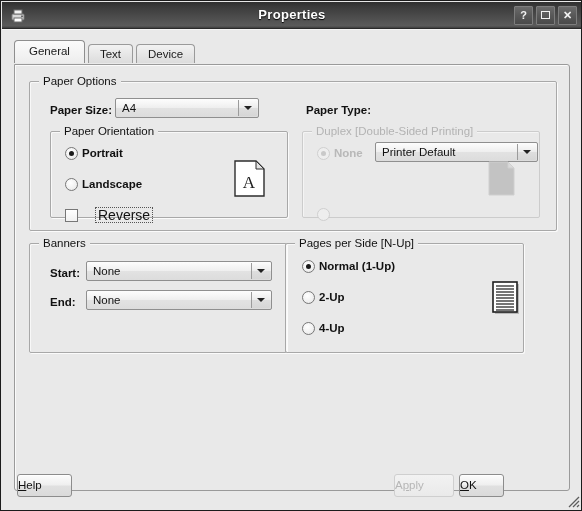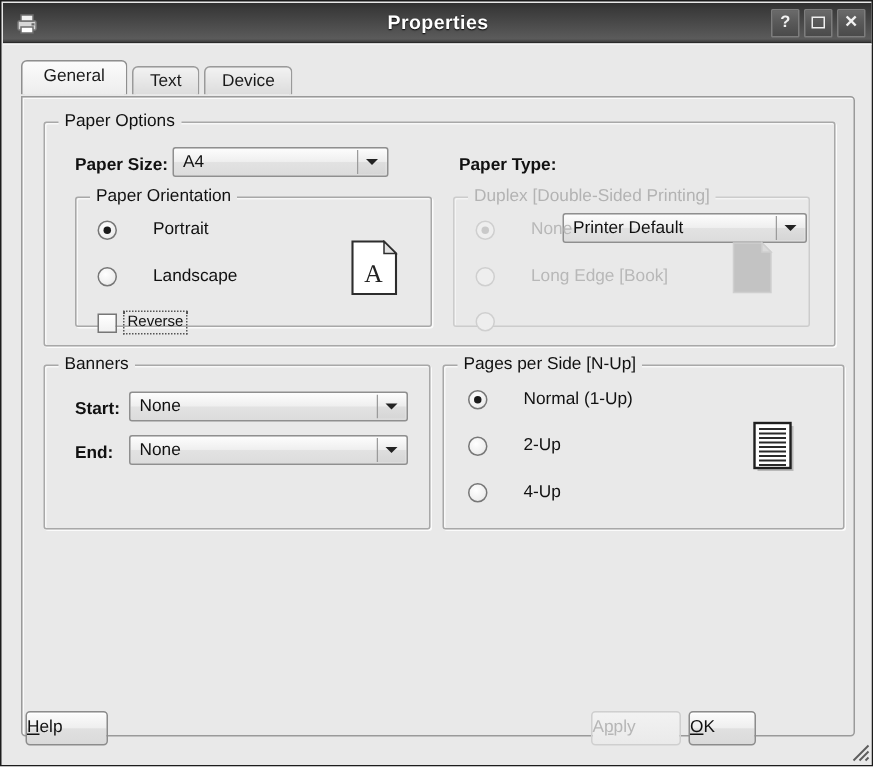--- a/index.html
+++ b/index.html
@@ -222,45 +222,46 @@
     width: 5px; height: 5px;
     border-radius: 50%;
     background: #1a1a1a;
   }
   .radio.dis {
     border-color: #cfcfcf;
     background: #eeeeee;
   }
   .radio.dis.checked::after { background: #c9c9c9; }
   .radio-row .rtext {
-    margin-left: 24px;
+    margin-left: 4px;
     font-size: 11.5px;
     color: #111;
     line-height: 14px;
+    font-weight: bold;
   }
   .radio-row.dis .rtext { color: #b8b8b8; }
 
   
   .check-row {
     position: absolute;
     display: flex;
     align-items: center;
     cursor: default;
     white-space: nowrap;
   }
   .cbox {
     width: 13px; height: 13px;
     box-sizing: border-box;
     border: 1px solid #777;
     background: linear-gradient(180deg, #ffffff 0%, #f1f1f1 100%);
     flex: 0 0 auto;
   }
   .check-row .ctext {
-    margin-left: 4px;
-    font-size: 10px;
+    margin-left: 17px;
+    font-size: 14px;
     color: #111;
     line-height: 14px;
     padding: 0 2px;
     border: 1px dotted #555;
   }
 
   
   .page-icon {
     position: absolute;
   }
@@ -378,24 +379,20 @@
         </div>
 
         <div class="group disabled" style="left:272px; top:49px; width:238px; height:87px;">
           <span class="glabel">Duplex [Double-Sided Printing]</span>
 
           <div class="radio-row dis" style="left:14px; top:14px;">
             <span class="radio dis checked"></span>
             <span class="rtext">None</span>
           </div>
 
-          <div class="radio-row dis" style="left:14px; top:45px;">
-            <span class="radio dis"></span>
-            <span class="rtext">Long Edge [Book]</span>
-          </div>
 
           <div class="radio-row dis" style="left:14px; top:76px;">
             <span class="radio dis"></span>
           </div>
 
           <span class="page-icon" style="left:184px; top:28px;">
             <svg width="30" height="38" viewBox="0 0 30 38">
               <polygon points="2,2 21,2 27,8 27,35 2,35" fill="#c3c3c3" stroke="#cfcfcf" stroke-width="1"></polygon>
               <polygon points="21,2 27,8 21,8" fill="#dadada" stroke="#cfcfcf" stroke-width="1"></polygon>
             </svg>
@@ -416,21 +413,21 @@
 
         <span class="lbl" style="left:20px; top:51px;">End:</span>
         <div class="combo" style="left:56px; top:46px; width:186px;">
           <span class="cval">None</span>
           <span class="carrowbtn">
             <span class="carrow"></span>
           </span>
         </div>
       </div>
 
-      <div class="group" style="left:280px; top:178px; width:268px; height:110px;">
+      <div class="group" style="left:270px; top:178px; width:239px; height:110px;">
         <span class="glabel">Pages per Side [N-Up]</span>
 
         <div class="radio-row" style="left:16px; top:15px;">
           <span class="radio checked"></span>
           <span class="rtext">Normal (1-Up)</span>
         </div>
 
         <div class="radio-row" style="left:16px; top:46px;">
           <span class="radio"></span>
           <span class="rtext">2-Up</span>

